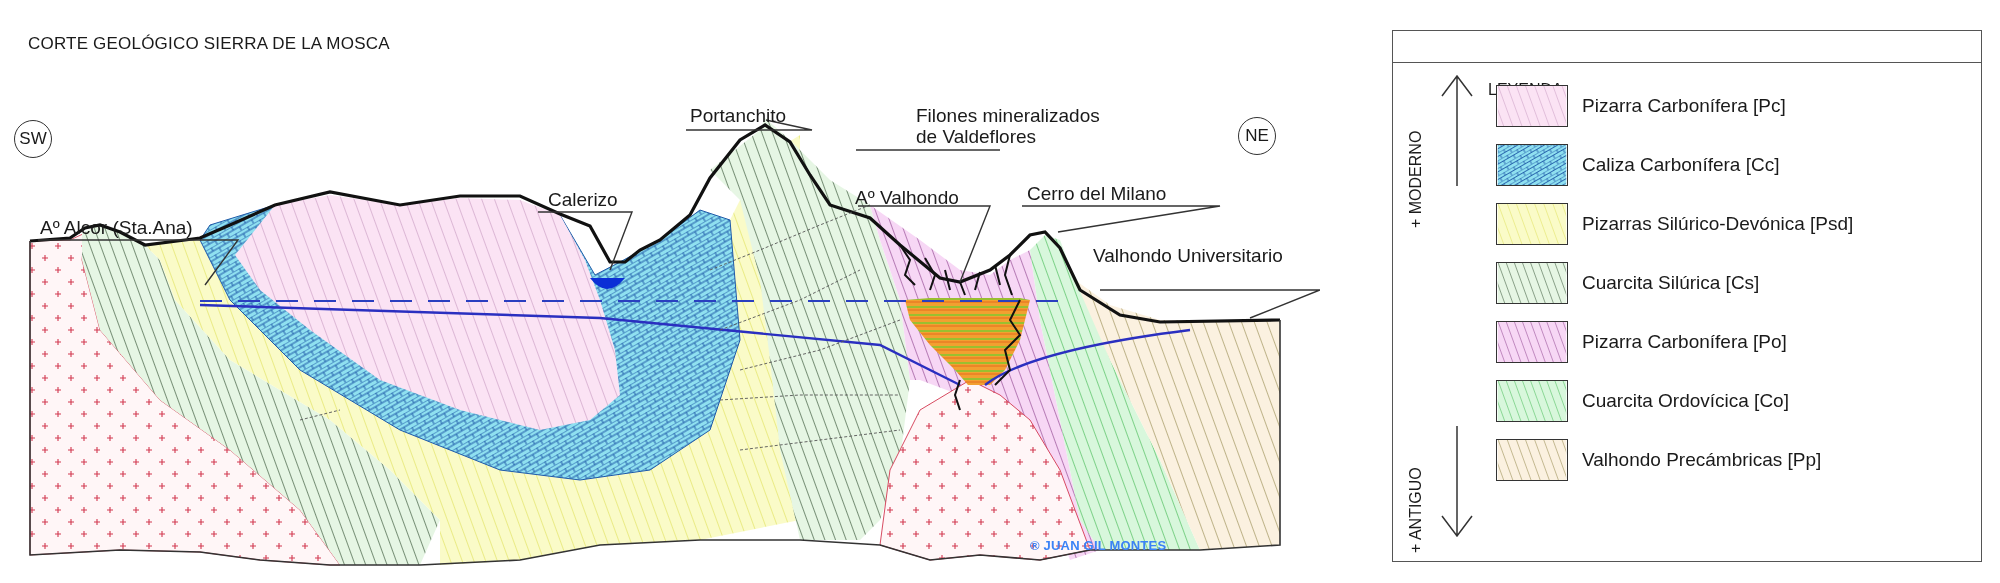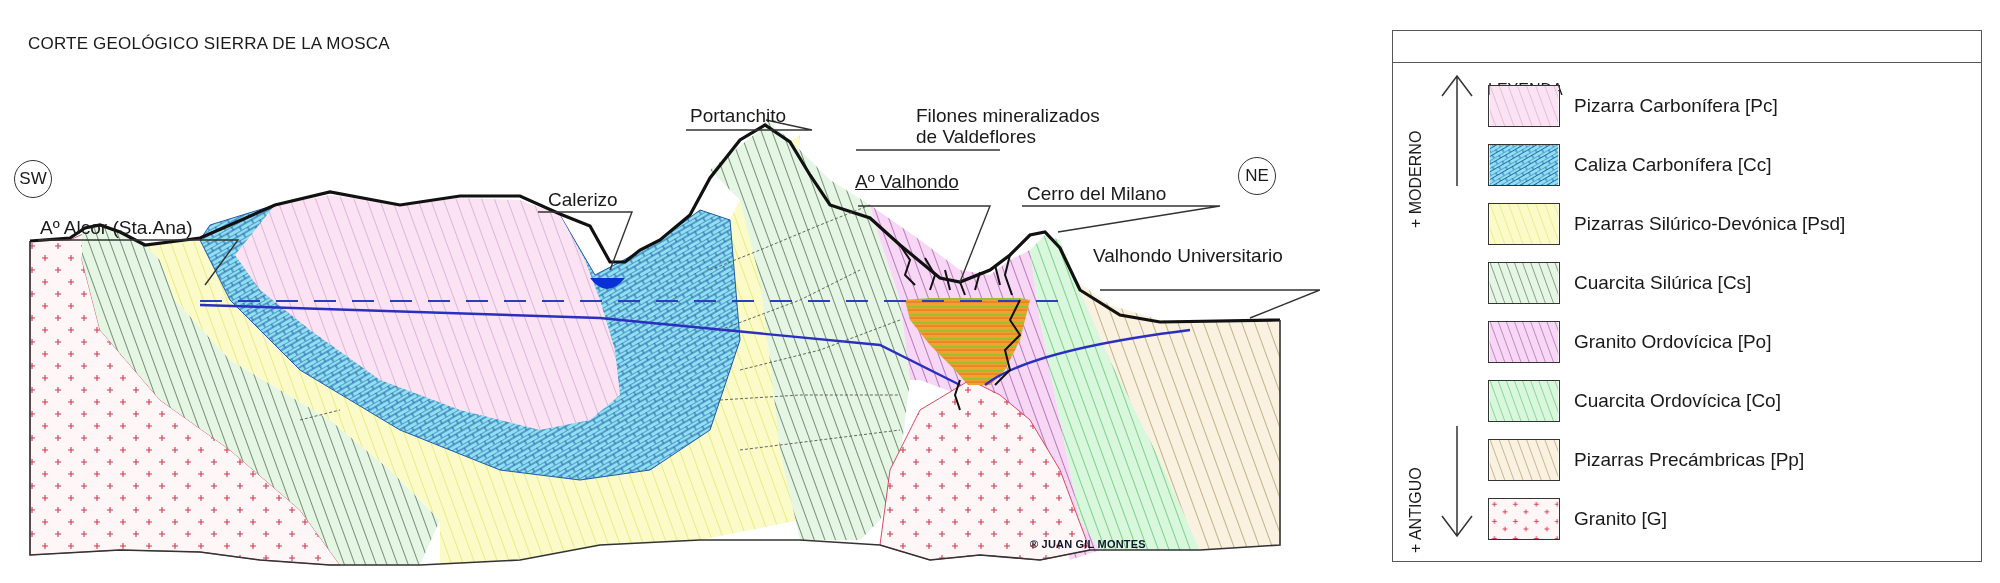--- a/index.html
+++ b/index.html
@@ -1,26 +1,26 @@
 <!DOCTYPE html>
 <html><head>
 <meta charset="utf-8">
 <style>
   html, body { margin:0; padding:0; background:#ffffff; }
   body { width:2000px; height:583px; position:relative; overflow:hidden; font-family:"Liberation Sans", sans-serif; color:#1a1a1a; }
   .title { position:absolute; left:28px; top:34px; font-size:17px; letter-spacing:0.2px; }
-  .compass { position:absolute; width:36px; height:36px; border:1.6px solid #333; border-radius:50%; font-size:17px; display:flex; align-items:center; justify-content:center;margin-top:40px; }
+  .compass { position:absolute; width:36px; height:36px; border:1.6px solid #333; border-radius:50%; font-size:17px; display:flex; align-items:center; justify-content:center; }
   .label { position:absolute; font-size:19px; white-space:nowrap; line-height:20px; }
-  .copyright { position:absolute; left:1030px; top:538px; font-size:11px; font-weight:bold; letter-spacing:0.2px; color:#0f172a; }
+  .copyright { position:absolute; left:1030px; top:538px; font-size:13px; font-weight:bold; letter-spacing:0.2px; color:#3b82f6; }
   svg.section { position:absolute; left:0; top:0; }
   .legend { position:absolute; left:1392px; top:30px; width:590px; height:532px; border:1.6px solid #555; box-sizing:border-box; }
   .legend-head { height:31px; border-bottom:1.6px solid #555; position:relative; }
   .legend-title { position:absolute; left:95px; top:6px; font-size:16px;margin-top:44px; }
   .legend-items { position:absolute; left:95px; top:45px; }
-  .legend-item { display:flex; align-items:center; height:59px; margin-bottom:0; }
+  .legend-item { display:flex; align-items:center; height:59px; margin-bottom:0;margin-left:8px; }
   .swatch { width:72px; height:42px; border:1.5px solid #333; box-sizing:border-box; margin-right:14px; }
   .legend-label { font-size:19px; }
   .axis-text { position:absolute; font-size:16px; transform:rotate(-90deg); transform-origin:left top; white-space:nowrap; }
   .arrow { position:absolute; }
 </style>
 </head>
 <body>
 
 <div class="title">CORTE GEOLÓGICO SIERRA DE LA MOSCA</div>
 
@@ -118,21 +118,21 @@
     <path d="M1022 206 L1220 206 L1058 232"></path>
     <path d="M1100 290 L1320 290 L1250 318"></path>
   </g>
 </svg>
 
 <div class="label" style="left:40px; top:218px;">Aº Alcor (Sta.Ana)</div>
 <div class="label" style="left:548px; top:190px;">Calerizo</div>
 <div class="label" style="left:690px; top:106px;">Portanchito</div>
 <div class="label" style="left:916px; top:106px;">Filones mineralizados</div>
 <div class="label" style="left:916px; top:127px;">de Valdeflores</div>
-<div class="label" style="left:855px; top:172px;text-decoration:underline;">Aº Valhondo</div>
+<div class="label" style="left:855px; top:188px;">Aº Valhondo</div>
 <div class="label" style="left:1027px; top:184px;">Cerro del Milano</div>
 <div class="label" style="left:1093px; top:246px;">Valhondo Universitario</div>
 
 <div class="copyright">® JUAN GIL MONTES</div>
 
 <div class="legend">
   <div class="legend-head">
     <span class="legend-title">LEYENDA</span>
   </div>
 
@@ -168,39 +168,33 @@
     <div class="legend-item">
       <svg class="swatch" viewBox="0 0 72 42">
           <rect width="72" height="42" fill="url(#lgCs)"></rect>
         </svg>
       <span class="legend-label">Cuarcita Silúrica [Cs]</span>
     </div>
     <div class="legend-item">
       <svg class="swatch" viewBox="0 0 72 42">
           <rect width="72" height="42" fill="url(#lgPo)"></rect>
         </svg>
-      <span class="legend-label">Granito Ordovícica [Po]</span>
+      <span class="legend-label">Pizarra Carbonífera [Po]</span>
     </div>
     <div class="legend-item">
       <svg class="swatch" viewBox="0 0 72 42">
           <rect width="72" height="42" fill="url(#lgCo)"></rect>
         </svg>
       <span class="legend-label">Cuarcita Ordovícica [Co]</span>
     </div>
     <div class="legend-item">
       <svg class="swatch" viewBox="0 0 72 42">
           <rect width="72" height="42" fill="url(#lgPp)"></rect>
         </svg>
-      <span class="legend-label">Pizarras Precámbricas [Pp]</span>
-    </div>
-    <div class="legend-item">
-      <svg class="swatch" viewBox="0 0 72 42">
-          <rect width="72" height="42" fill="url(#lgG)"></rect>
-        </svg>
-      <span class="legend-label">Granito [G]</span>
+      <span class="legend-label">Valhondo Precámbricas [Pp]</span>
     </div>
   </div>
 </div>
 
 <svg width="0" height="0" style="position:absolute">
   <defs>
     <pattern id="lgPc" patternUnits="userSpaceOnUse" width="9" height="9" patternTransform="rotate(-20)">
         <rect width="9" height="9" fill="#fbe3f4"></rect>
         <line x1="0" y1="0" x2="0" y2="9" stroke="#c89ac0" stroke-width="1"></line>
       </pattern>

